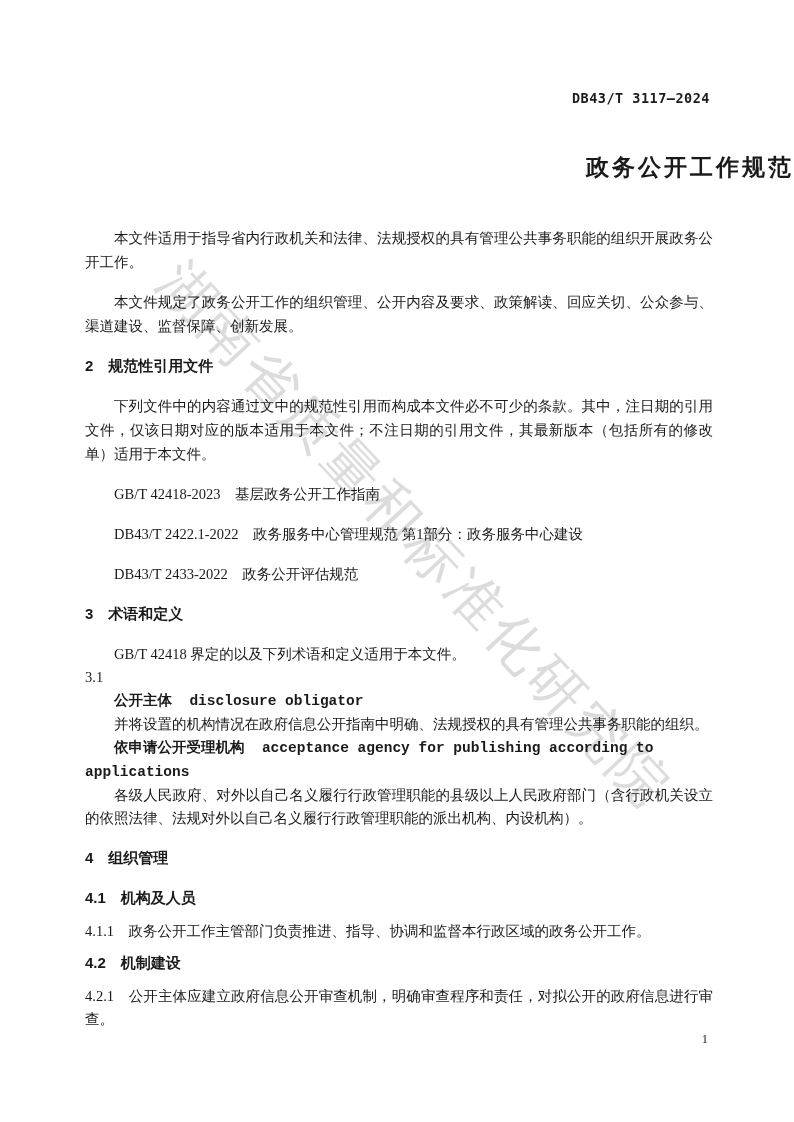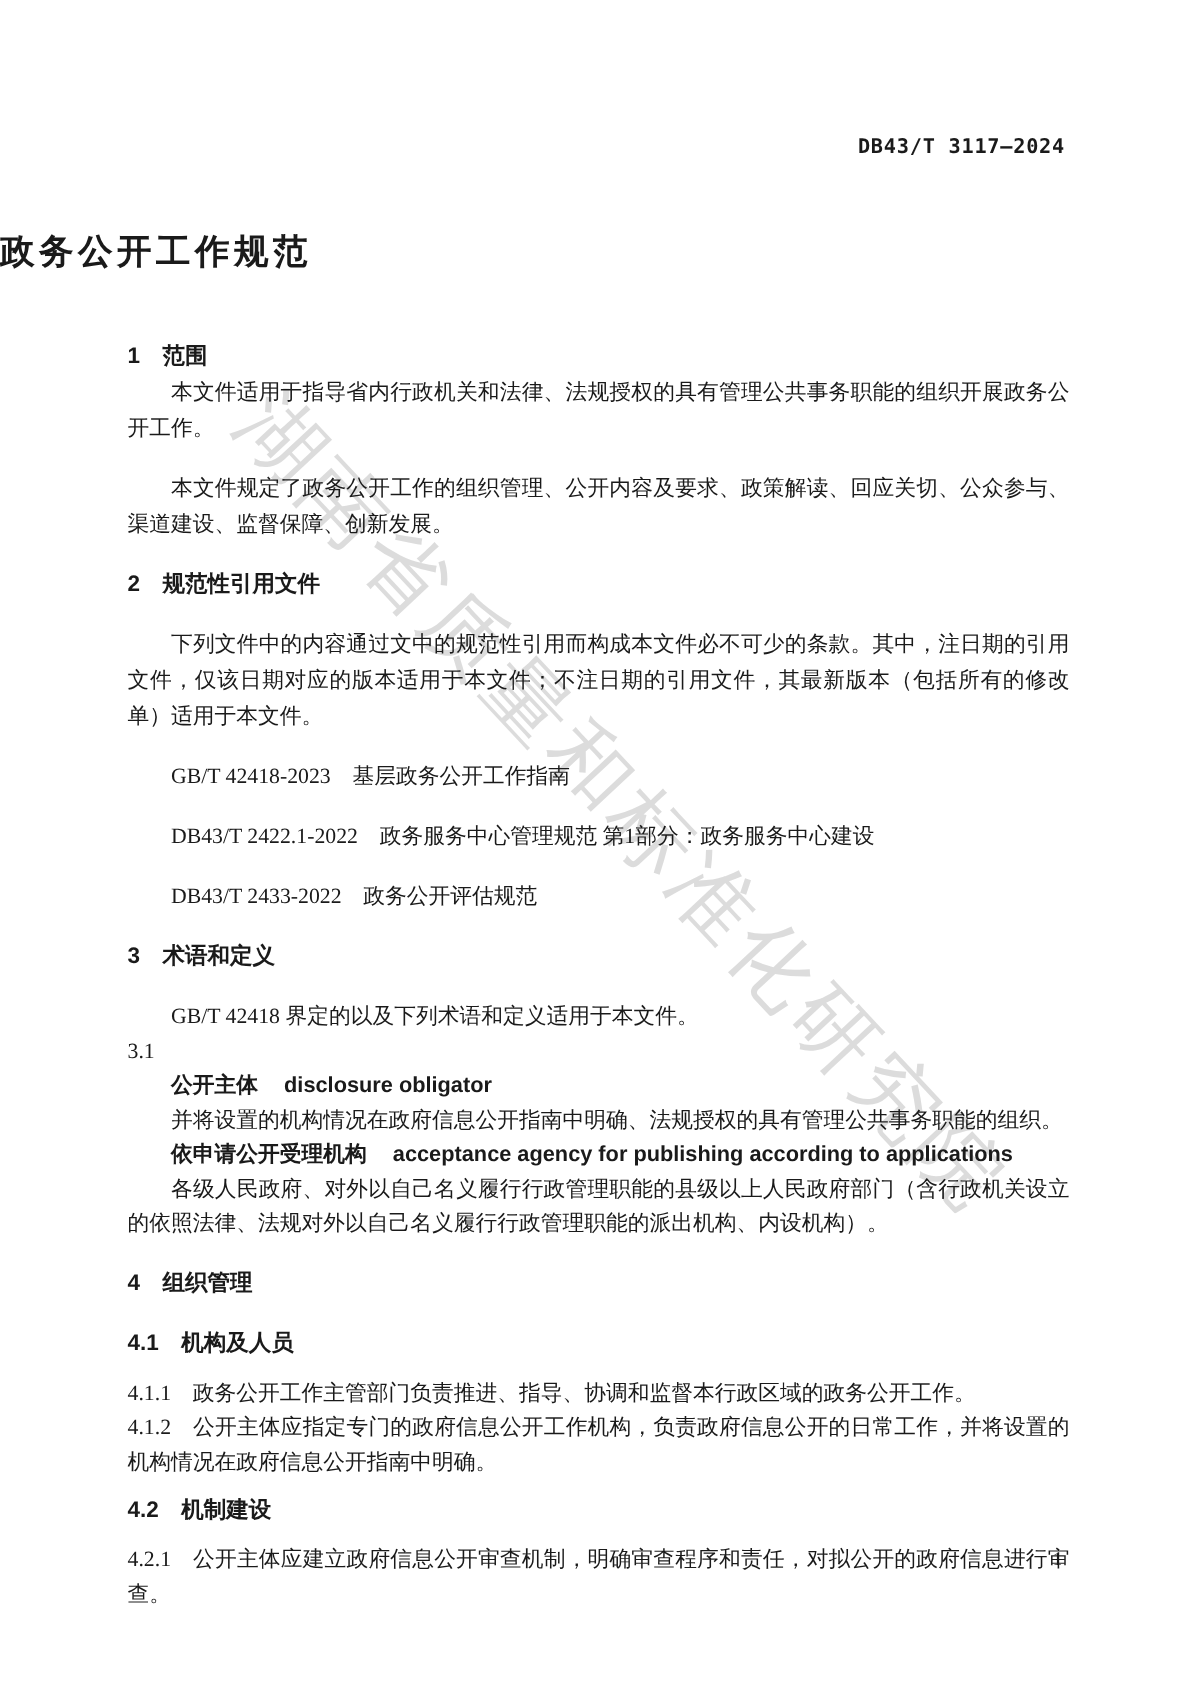--- a/index.html
+++ b/index.html
@@ -36,21 +36,21 @@
     font-size: 13.5px;
     letter-spacing: 0.5px;
     z-index: 2;
   }
   .title {
     position: absolute;
     top: 152px;
     left: 0;
     width: 100%;
     margin: 0;
-    text-align: left;
+    text-align: right;
     font-family: "Liberation Sans", "DejaVu Sans", sans-serif;
     font-weight: bold;
     font-size: 23px;
     letter-spacing: 3px;
     z-index: 2;
   }
   .content {
     position: absolute;
     top: 226px;
     left: 85px;
@@ -79,21 +79,21 @@
   p.para.follow { margin-top: 0; }
   p.ref { text-indent: 2em; line-height: 23px; margin-top: 17px; }
   p.clause-num { line-height: 23px; }
   p.term {
     text-indent: 2em;
     line-height: 23px;
     font-weight: bold;
     font-family: "Liberation Sans", "DejaVu Sans", sans-serif;
   }
   p.term .en {
-    font-family: Liberation Sans, sans-serif;
+    font-family: Liberation Mono, monospace;
     margin-left: 1.2em;
   }
   p.def { text-indent: 2em; text-align: justify; line-height: 23px; }
   p.clause {
     text-align: justify;
     line-height: 23px;
     margin-top: 10px;
   }
   p.clause.follow { margin-top: 0; }
   p.clause.gap { margin-top: 10px; }
@@ -111,42 +111,40 @@
 <div class="page">
 
   <div class="watermark">湖南省质量和标准化研究院</div>
 
   <div class="doc-number">DB43/T 3117—2024</div>
 
   <h1 class="title">政务公开工作规范</h1>
 
   <div class="content">
 
-    <h2 class="sec first">1　范围</h2>
     <p class="para follow">本文件适用于指导省内行政机关和法律、法规授权的具有管理公共事务职能的组织开展政务公开工作。</p>
     <p class="para">本文件规定了政务公开工作的组织管理、公开内容及要求、政策解读、回应关切、公众参与、渠道建设、监督保障、创新发展。</p>
 
     <h2 class="sec">2　规范性引用文件</h2>
     <p class="para">下列文件中的内容通过文中的规范性引用而构成本文件必不可少的条款。其中，注日期的引用文件，仅该日期对应的版本适用于本文件；不注日期的引用文件，其最新版本（包括所有的修改单）适用于本文件。</p>
     <p class="ref">GB/T 42418-2023　基层政务公开工作指南</p>
     <p class="ref">DB43/T 2422.1-2022　政务服务中心管理规范 第1部分：政务服务中心建设</p>
     <p class="ref">DB43/T 2433-2022　政务公开评估规范</p>
 
     <h2 class="sec">3　术语和定义</h2>
     <p class="para">GB/T 42418 界定的以及下列术语和定义适用于本文件。</p>
     <p class="clause-num">3.1</p>
     <p class="term"><span class="zh">公开主体</span><span class="en">disclosure obligator</span></p>
     <p class="def">并将设置的机构情况在政府信息公开指南中明确、法规授权的具有管理公共事务职能的组织。</p>
     <p class="term"><span class="zh">依申请公开受理机构</span><span class="en">acceptance agency for publishing according to applications</span></p>
     <p class="def">各级人民政府、对外以自己名义履行行政管理职能的县级以上人民政府部门（含行政机关设立的依照法律、法规对外以自己名义履行行政管理职能的派出机构、内设机构）。</p>
 
     <h2 class="sec">4　组织管理</h2>
     <h3 class="sub">4.1　机构及人员</h3>
     <p class="clause">4.1.1　政务公开工作主管部门负责推进、指导、协调和监督本行政区域的政务公开工作。</p>
-    <p class="clause follow">4.1.2　公开主体应指定专门的政府信息公开工作机构，负责政府信息公开的日常工作，并将设置的机构情况在政府信息公开指南中明确。</p>
     <h3 class="sub tight">4.2　机制建设</h3>
     <p class="clause gap">4.2.1　公开主体应建立政府信息公开审查机制，明确审查程序和责任，对拟公开的政府信息进行审查。</p>
 
   </div>
 
   <div class="page-number">1</div>
 
 </div>
 
 </body></html>

